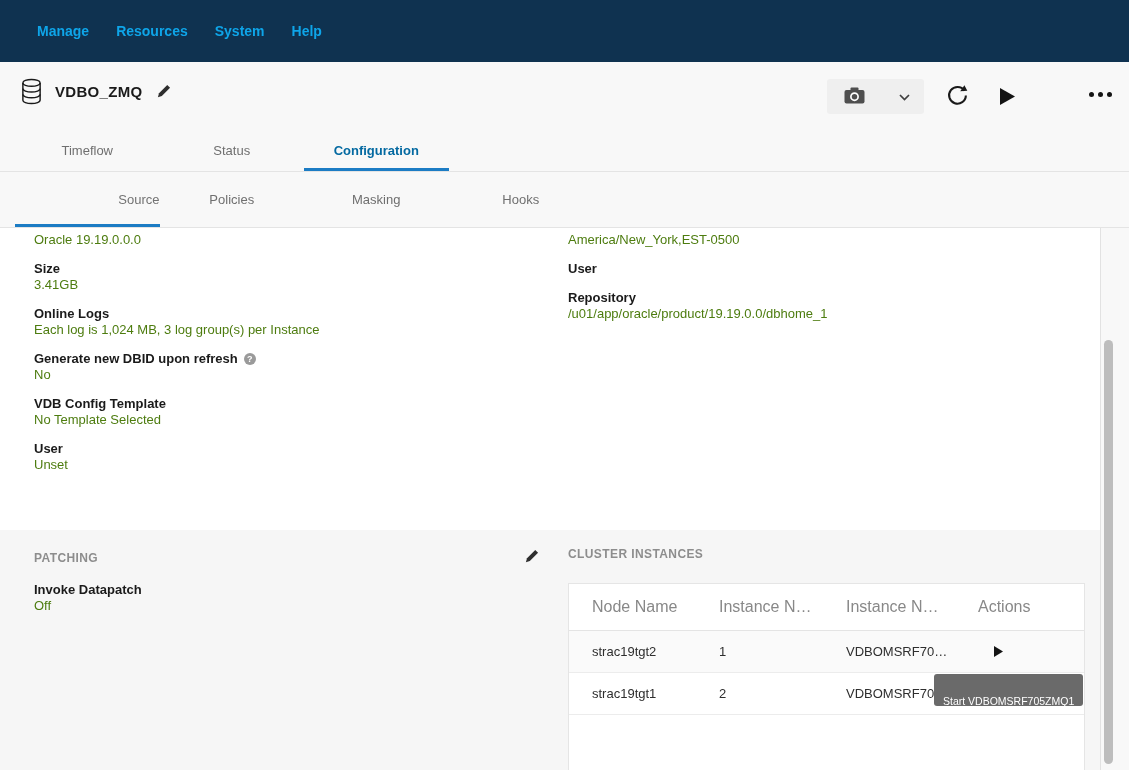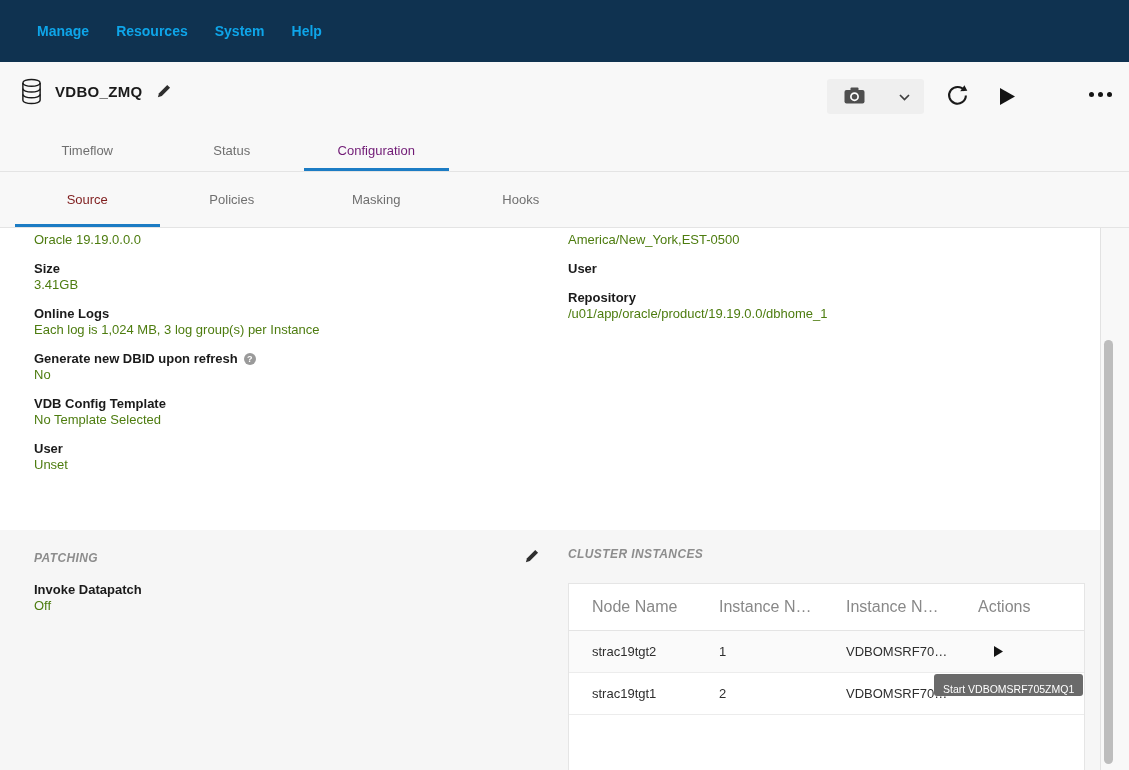--- a/index.html
+++ b/index.html
@@ -43,69 +43,69 @@
 
   
   .tabsbar {
     position:absolute; left:0; top:130px; width:1129px; height:42px;
     display:flex; padding-left:15px; border-bottom:1px solid #e4e4e4; background:#f8f8f8;
   }
   .tab {
     width:144.5px; text-align:center; line-height:41px; font-size:13px;
     color:#6f6f6f; cursor:pointer;
   }
-  .tab.active { color:#701a75; box-shadow:inset 0 -3px 0 #1c7cc4; }
+  .tab.active { color:#0369a1; box-shadow:inset 0 -3px 0 #1c7cc4;font-weight:bold; }
 
   .subtabsbar {
     position:absolute; left:0; top:172px; width:1129px; height:56px;
     display:flex; padding-left:15px; align-items:flex-end; border-bottom:1px solid #e4e4e4; background:#f8f8f8;
   }
   .subtab {
     width:144.5px; text-align:center; font-size:13px; color:#6f6f6f;
     cursor:pointer; padding-bottom:20px;
   }
-  .subtab.active { color:#7f1d1d; box-shadow:inset 0 -3px 0 #1c7cc4; }
+  .subtab.active { color:#737373; box-shadow:inset 0 -3px 0 #1c7cc4;text-align:right; }
 
   
   .content-upper { position:absolute; left:0; top:228px; width:1100px; height:302px; background:#ffffff; }
   .col-left  { position:absolute; left:34px; top:4px; width:500px; }
   .col-right { position:absolute; left:568px; top:4px; width:500px; }
   .field { margin-bottom:13px; }
   .field-label { font-size:13px; font-weight:700; color:#1a1a1a; line-height:16px; display:flex; align-items:center; gap:6px; }
   .field-value { font-size:13px; color:#4d7c0f; line-height:16px; }
   .help-icon {
     display:inline-flex; width:12px; height:12px; border-radius:50%;
     background:#9a9a9a; color:#ffffff; font-size:9px; font-weight:700;
     align-items:center; justify-content:center; cursor:pointer;
   }
 
   
   .content-lower { position:absolute; left:0; top:530px; width:1100px; height:240px; background:#f6f6f6; }
-  .section-title { font-size:12px; font-weight:700; color:#8d8d8d; letter-spacing:.4px;font-style:italic; }
+  .section-title { font-size:12px; font-weight:700; color:#8d8d8d; letter-spacing:.4px; }
   .patch-title { position:absolute; left:34px; top:21px; }
   .patch-edit { position:absolute; left:521px; top:16px; background:none; border:none; cursor:pointer; line-height:0; padding:3px; }
   .patch-field { position:absolute; left:34px; top:52px; }
   .cluster-title { position:absolute; left:568px; top:17px; }
 
   .table-card {
     position:absolute; left:568px; top:53px; width:517px; height:187px;
     background:#ffffff; border:1px solid #e5e5e5; border-bottom:none;
   }
   .t-row { display:grid; grid-template-columns:127px 127px 132px 1fr; padding-left:23px; align-items:center; }
   .t-head { height:47px; border-bottom:1px solid #e4e4e4; }
   .t-head .t-cell { font-size:16px; color:#888888; }
   .t-body-row { height:42px; border-bottom:1px solid #ececec; }
   .t-body-row.shade { background:#fafafa; }
   .t-cell { font-size:13px; color:#2e2e2e; overflow:hidden; white-space:nowrap; }
   .action-btn { background:none; border:none; cursor:pointer; line-height:0; padding:3px; width:min-content; margin-left:13px; }
   .mini-stop { width:9px; height:9px; background:#141414; }
 
   .tooltip {
     position:absolute; left:365px; top:90px; height:22px; line-height:22px;
-    background:#6a6a6a; color:#ffffff; font-size:10.5px; padding:4px 9px;
+    background:#6a6a6a; color:#ffffff; font-size:10.5px; padding:16px 9px;
     border-radius:3px; white-space:nowrap; z-index:5;
   }
 
   
   .scroll-rail {
     position:absolute; left:1100px; top:228px; width:15px; height:542px;
     background:#f8f8f8; border-left:1px solid #e2e2e2;
   }
   .scroll-thumb {
     position:absolute; left:3px; top:112px; width:9px; height:424px;

